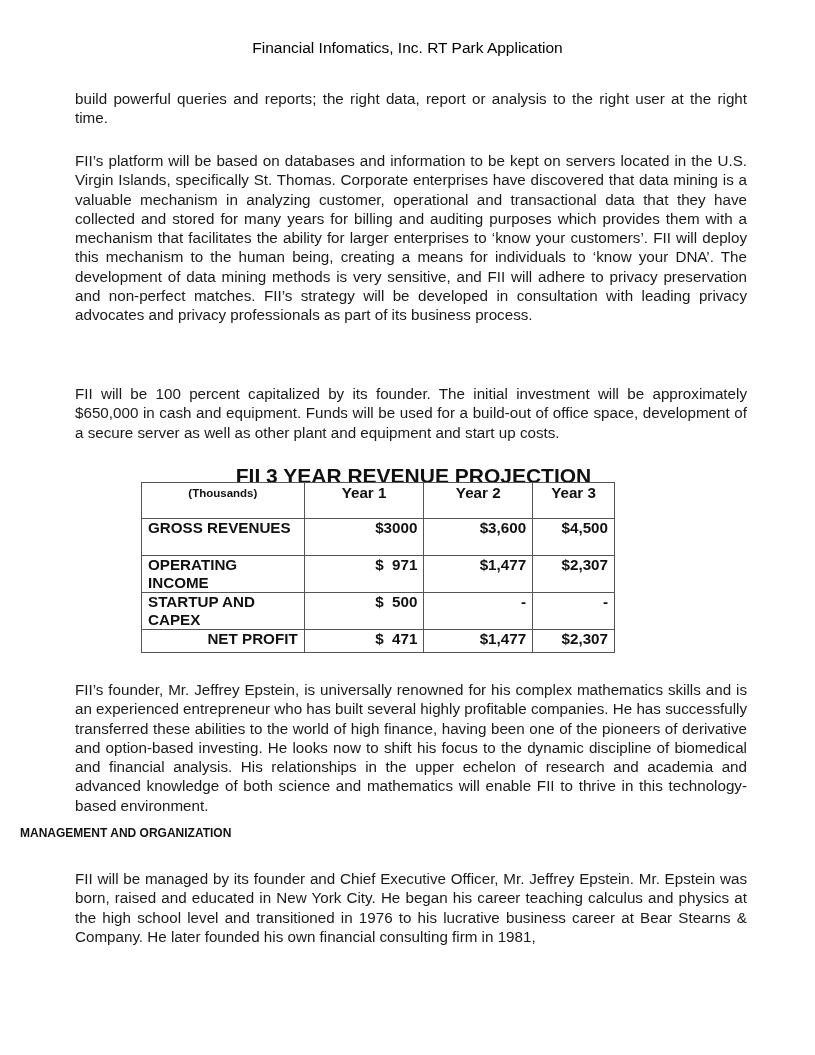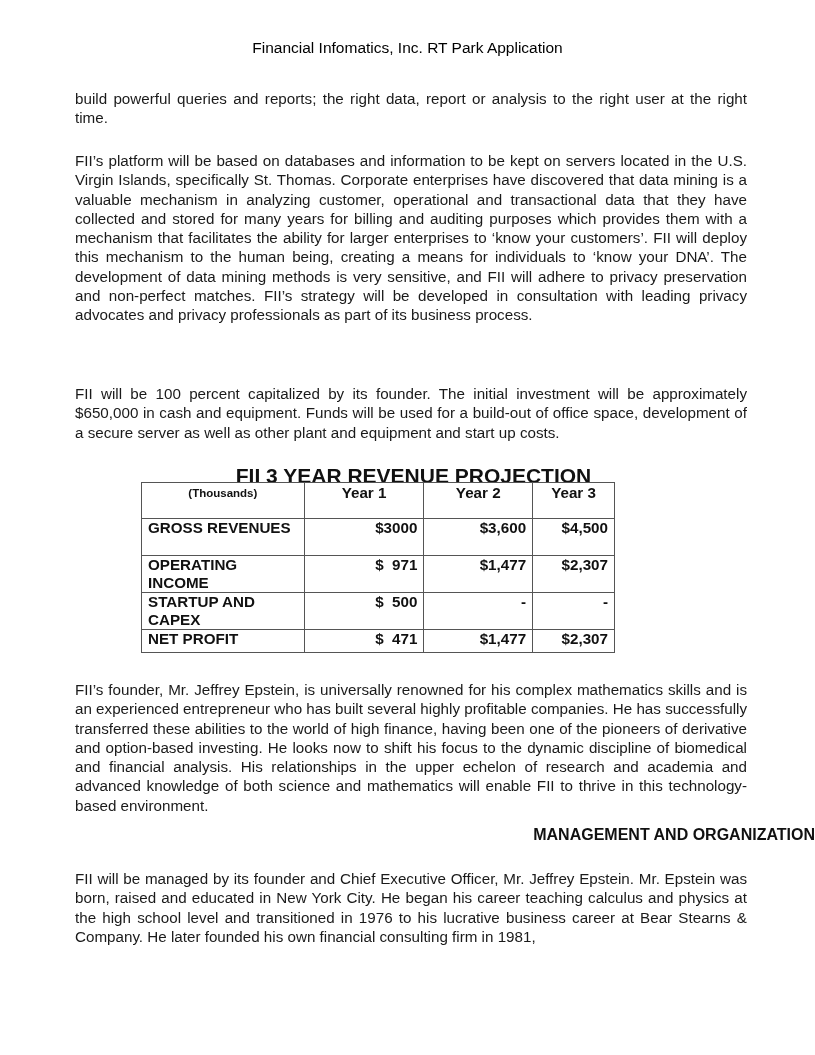--- a/index.html
+++ b/index.html
@@ -35,25 +35,25 @@
     line-height: 18px;
   }
   table.proj th { font-weight: bold; height: 34px; padding-top: 1px; }
   th.units { font-size: 11.5px; width: 150px; font-weight: bold; }
   th.yr { font-size: 15.2px; }
   td.label { text-align: left; width: 150px; padding-left: 6px; }
   td.val { text-align: right; }
   tr.r2 td { height: 36px; }
   tr.r1 td { height: 36px; }
   tr.r3 td { height: 36px; }
-  tr.r4 td { height: 22px; }
+  tr.r4 td { height: 22px; text-align: right; }
   col.c0 { width: 163px; } col.c1 { width: 120px; } col.c2 { width: 109px; } col.c3 { width: 82px; }
   .section-heading {
-    position: absolute; top: 826px; left: 0; width: 815px; text-align: right;
-    font-weight: bold; font-size: 16px; padding-left: 4px; box-sizing: border-box;
+    position: absolute; top: 826px; left: 0; width: 815px; text-align: left;
+    font-weight: bold; font-size: 12px; padding-left: 20px; box-sizing: border-box;
   }
 </style>
 </head>
 <body>
 
 <div class="page-header">Financial Infomatics, Inc. RT Park Application</div>
 
 <p class="para p1">build powerful queries and reports; the right data, report or analysis to the right user at the right time.</p>
 <p class="para p2">FII’s platform will be based on databases and information to be kept on servers located in the U.S. Virgin Islands, specifically St. Thomas.  Corporate enterprises have discovered that data mining is a valuable mechanism in analyzing customer, operational and transactional data that they have collected and stored for many years for billing and auditing purposes which provides them with a mechanism that facilitates the ability for larger enterprises to ‘know your customers’.  FII will deploy this mechanism to the human being, creating a means for individuals to ‘know your DNA’. The development of data mining methods is very sensitive, and FII will adhere to privacy preservation and non-perfect matches.  FII’s strategy will be developed in consultation with leading privacy advocates and privacy professionals as part of its business process.</p>
 <p class="para p3">FII will be 100 percent capitalized by its founder.  The initial investment will be approximately $650,000 in cash and equipment.  Funds will be used for a build-out of office space, development of a secure server as well as other plant and equipment and start up costs.</p>

